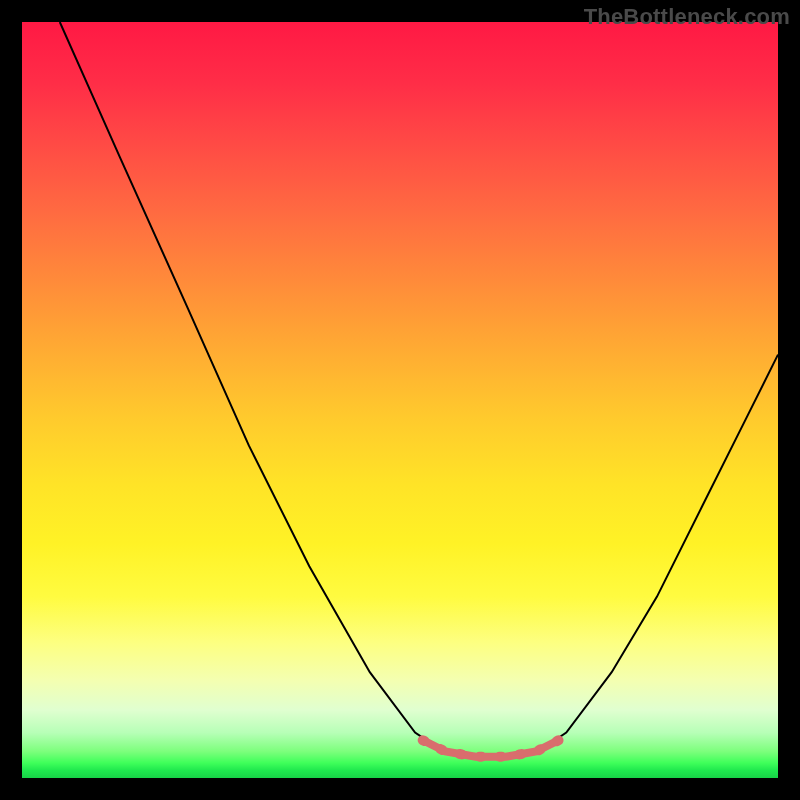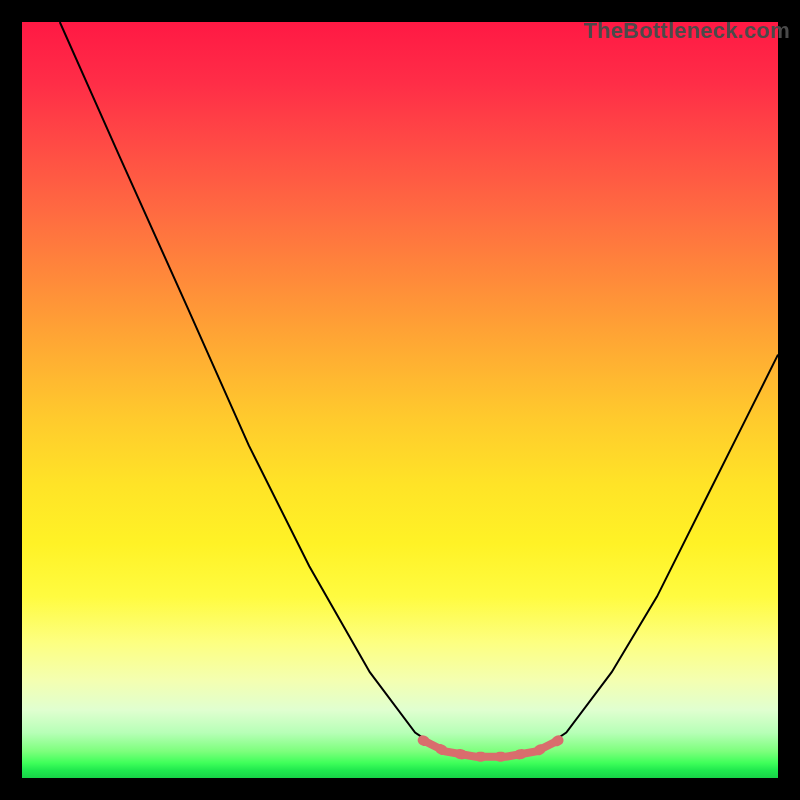--- a/index.html
+++ b/index.html
@@ -19,21 +19,20 @@
   }
   .watermark {
     position: absolute;
     top: 4px;
     right: 10px;
     color: #4a4a4a;
     font-size: 22px;
     font-weight: 600;
     letter-spacing: 0.2px;
     z-index: 10;
-    margin-top: 14px;
   }
   .plot-area {
     position: absolute;
     left: 22px;
     top: 22px;
     width: 756px;
     height: 756px;
     overflow: hidden;
   }
   .gradient-bg {

